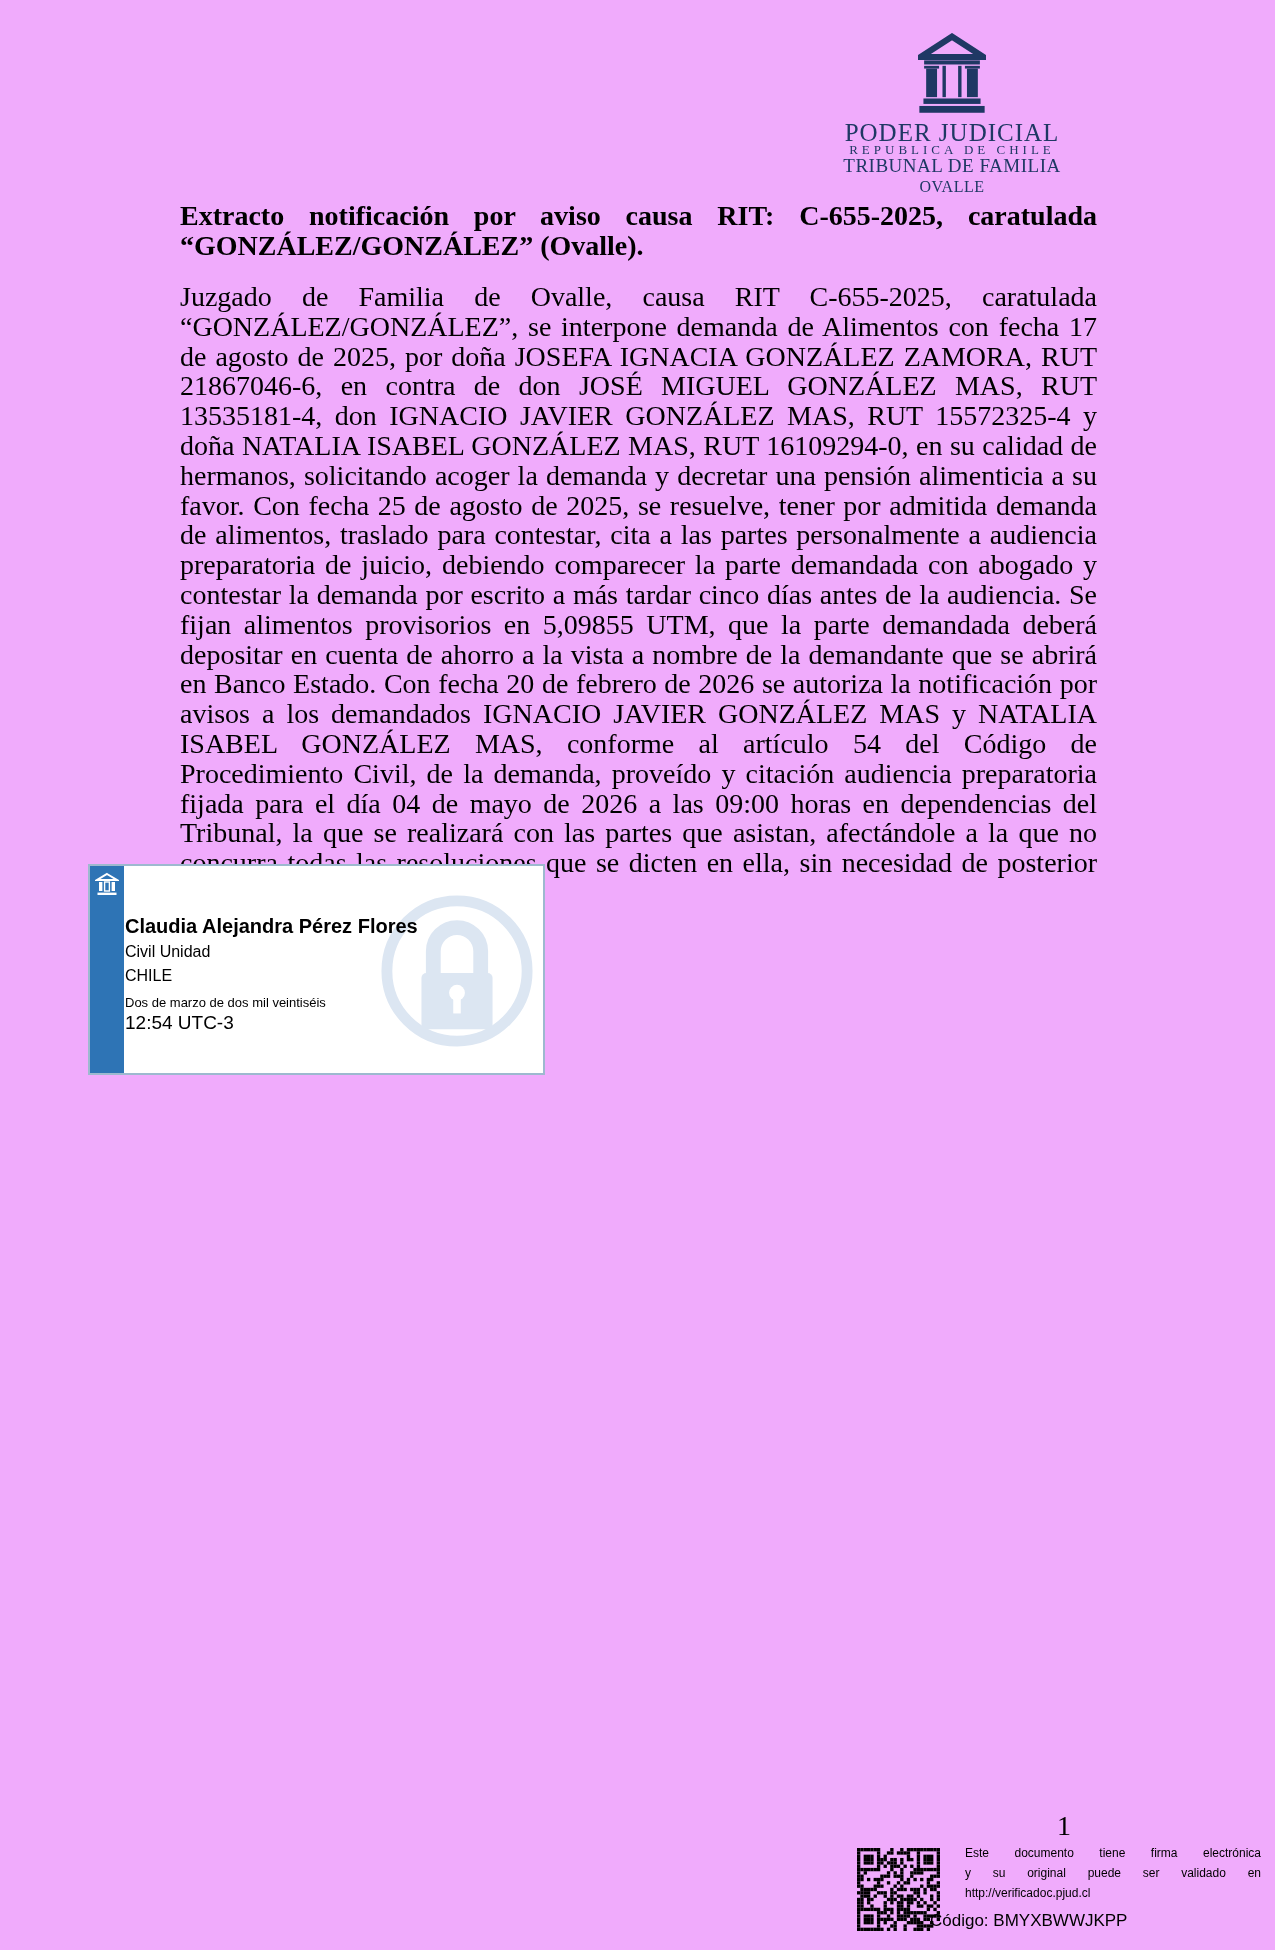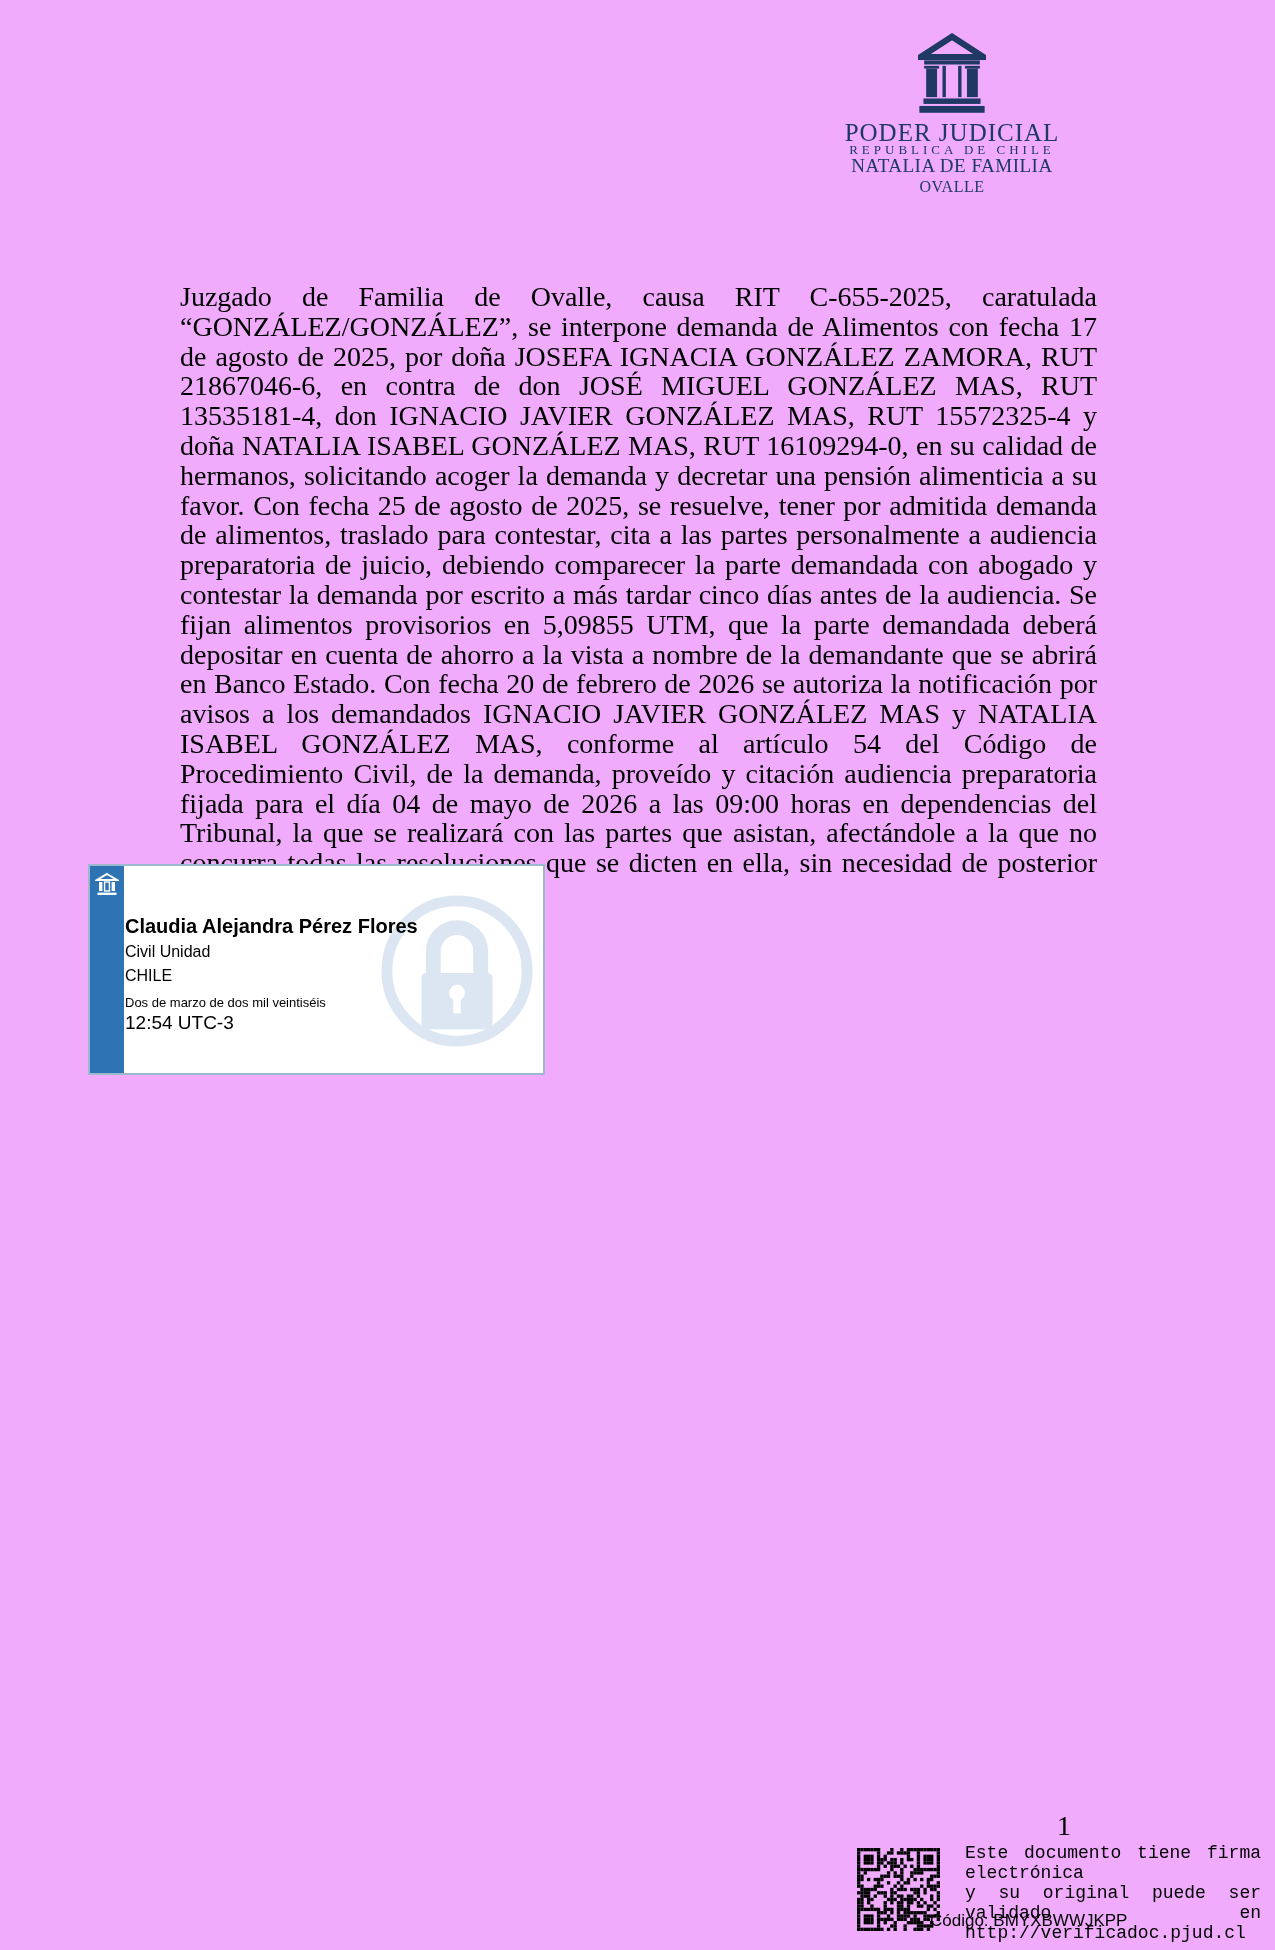--- a/index.html
+++ b/index.html
@@ -61,21 +61,21 @@
   .sig-time{top:146px; font-size:19px;}
 
   
   .page-number{
     position:absolute; left:1046px; top:1811px; width:36px;
     font-size:28px; line-height:30px; text-align:center;
   }
   .qr{position:absolute; left:857px; top:1848px; width:83px; height:83px;}
   .footer-text{
     position:absolute; left:965px; top:1843px; width:296px;
-    font-family:Liberation Mono, monospace; font-size:18px; line-height:20px;
+    font-family:Liberation Sans, sans-serif; font-size:12px; line-height:20px;
   }
   .footer-text .just{text-align:justify; text-align-last:justify;}
   .footer-code{
     position:absolute; left:930px; top:1911px; width:296px;
     font-family:"Liberation Sans",sans-serif; font-size:17px; line-height:20px;
   }
 </style>
 </head>
 <body>
 
@@ -91,24 +91,25 @@
         <rect x="12" y="52" width="16" height="42"></rect>
         <rect x="72" y="52" width="16" height="42"></rect>
         <rect x="36" y="48" width="5" height="46"></rect>
         <rect x="59" y="48" width="5" height="46"></rect>
         <rect x="8" y="96" width="84" height="8"></rect>
         <rect x="2" y="107" width="96" height="10"></rect>
       </g>
     </svg>
     <div class="logo-title">PODER JUDICIAL</div>
     <div class="logo-subtitle">REPUBLICA DE CHILE</div>
-    <div class="logo-line2">NATALIA DE FAMILIA</div>
+    <div class="logo-line2">TRIBUNAL DE FAMILIA</div>
     <div class="logo-line3">OVALLE</div>
   </div>
 
+  <div class="doc-title">Extracto notificación por aviso causa RIT: C-655-2025, caratulada “GONZÁLEZ/GONZÁLEZ” (Ovalle).</div>
 
   <div class="doc-body">Juzgado de Familia de Ovalle, causa RIT C-655-2025, caratulada “GONZÁLEZ/GONZÁLEZ”, se interpone demanda de Alimentos con fecha 17 de agosto de 2025, por doña JOSEFA IGNACIA GONZÁLEZ ZAMORA, RUT 21867046-6, en contra de don JOSÉ MIGUEL GONZÁLEZ MAS, RUT 13535181-4, don IGNACIO JAVIER GONZÁLEZ MAS, RUT 15572325-4 y doña NATALIA ISABEL GONZÁLEZ MAS, RUT 16109294-0, en su calidad de hermanos, solicitando acoger la demanda y decretar una pensión alimenticia a su favor. Con fecha 25 de agosto de 2025, se resuelve, tener por admitida demanda de alimentos, traslado para contestar, cita a las partes personalmente a audiencia preparatoria de juicio, debiendo comparecer la parte demandada con abogado y contestar la demanda por escrito a más tardar cinco días antes de la audiencia. Se fijan alimentos provisorios en 5,09855 UTM, que la parte demandada deberá depositar en cuenta de ahorro a la vista a nombre de la demandante que se abrirá en Banco Estado. Con fecha 20 de febrero de 2026 se autoriza la notificación por avisos a los demandados IGNACIO JAVIER GONZÁLEZ MAS y NATALIA ISABEL GONZÁLEZ MAS, conforme al artículo 54 del Código de Procedimiento Civil, de la demanda, proveído y citación audiencia preparatoria fijada para el día 04 de mayo de 2026 a las 09:00 horas en dependencias del Tribunal, la que se realizará con las partes que asistan, afectándole a la que no concurra todas las resoluciones que se dicten en ella, sin necesidad de posterior notificación. Ministro de Fe.</div>
 
   <div class="sig-box">
     <div class="sig-bar">
       <svg width="24" height="26" viewBox="0 0 24 26" aria-hidden="true">
         <polygon points="12,2 22,8 2,8" fill="none" stroke="#ffffff" stroke-width="2"></polygon>
         <rect x="4" y="10" width="3.4" height="9" fill="#ffffff"></rect>
         <rect x="16.6" y="10" width="3.4" height="9" fill="#ffffff"></rect>
         <rect x="9.6" y="10" width="4.8" height="9" fill="none" stroke="#ffffff" stroke-width="1.4"></rect>

